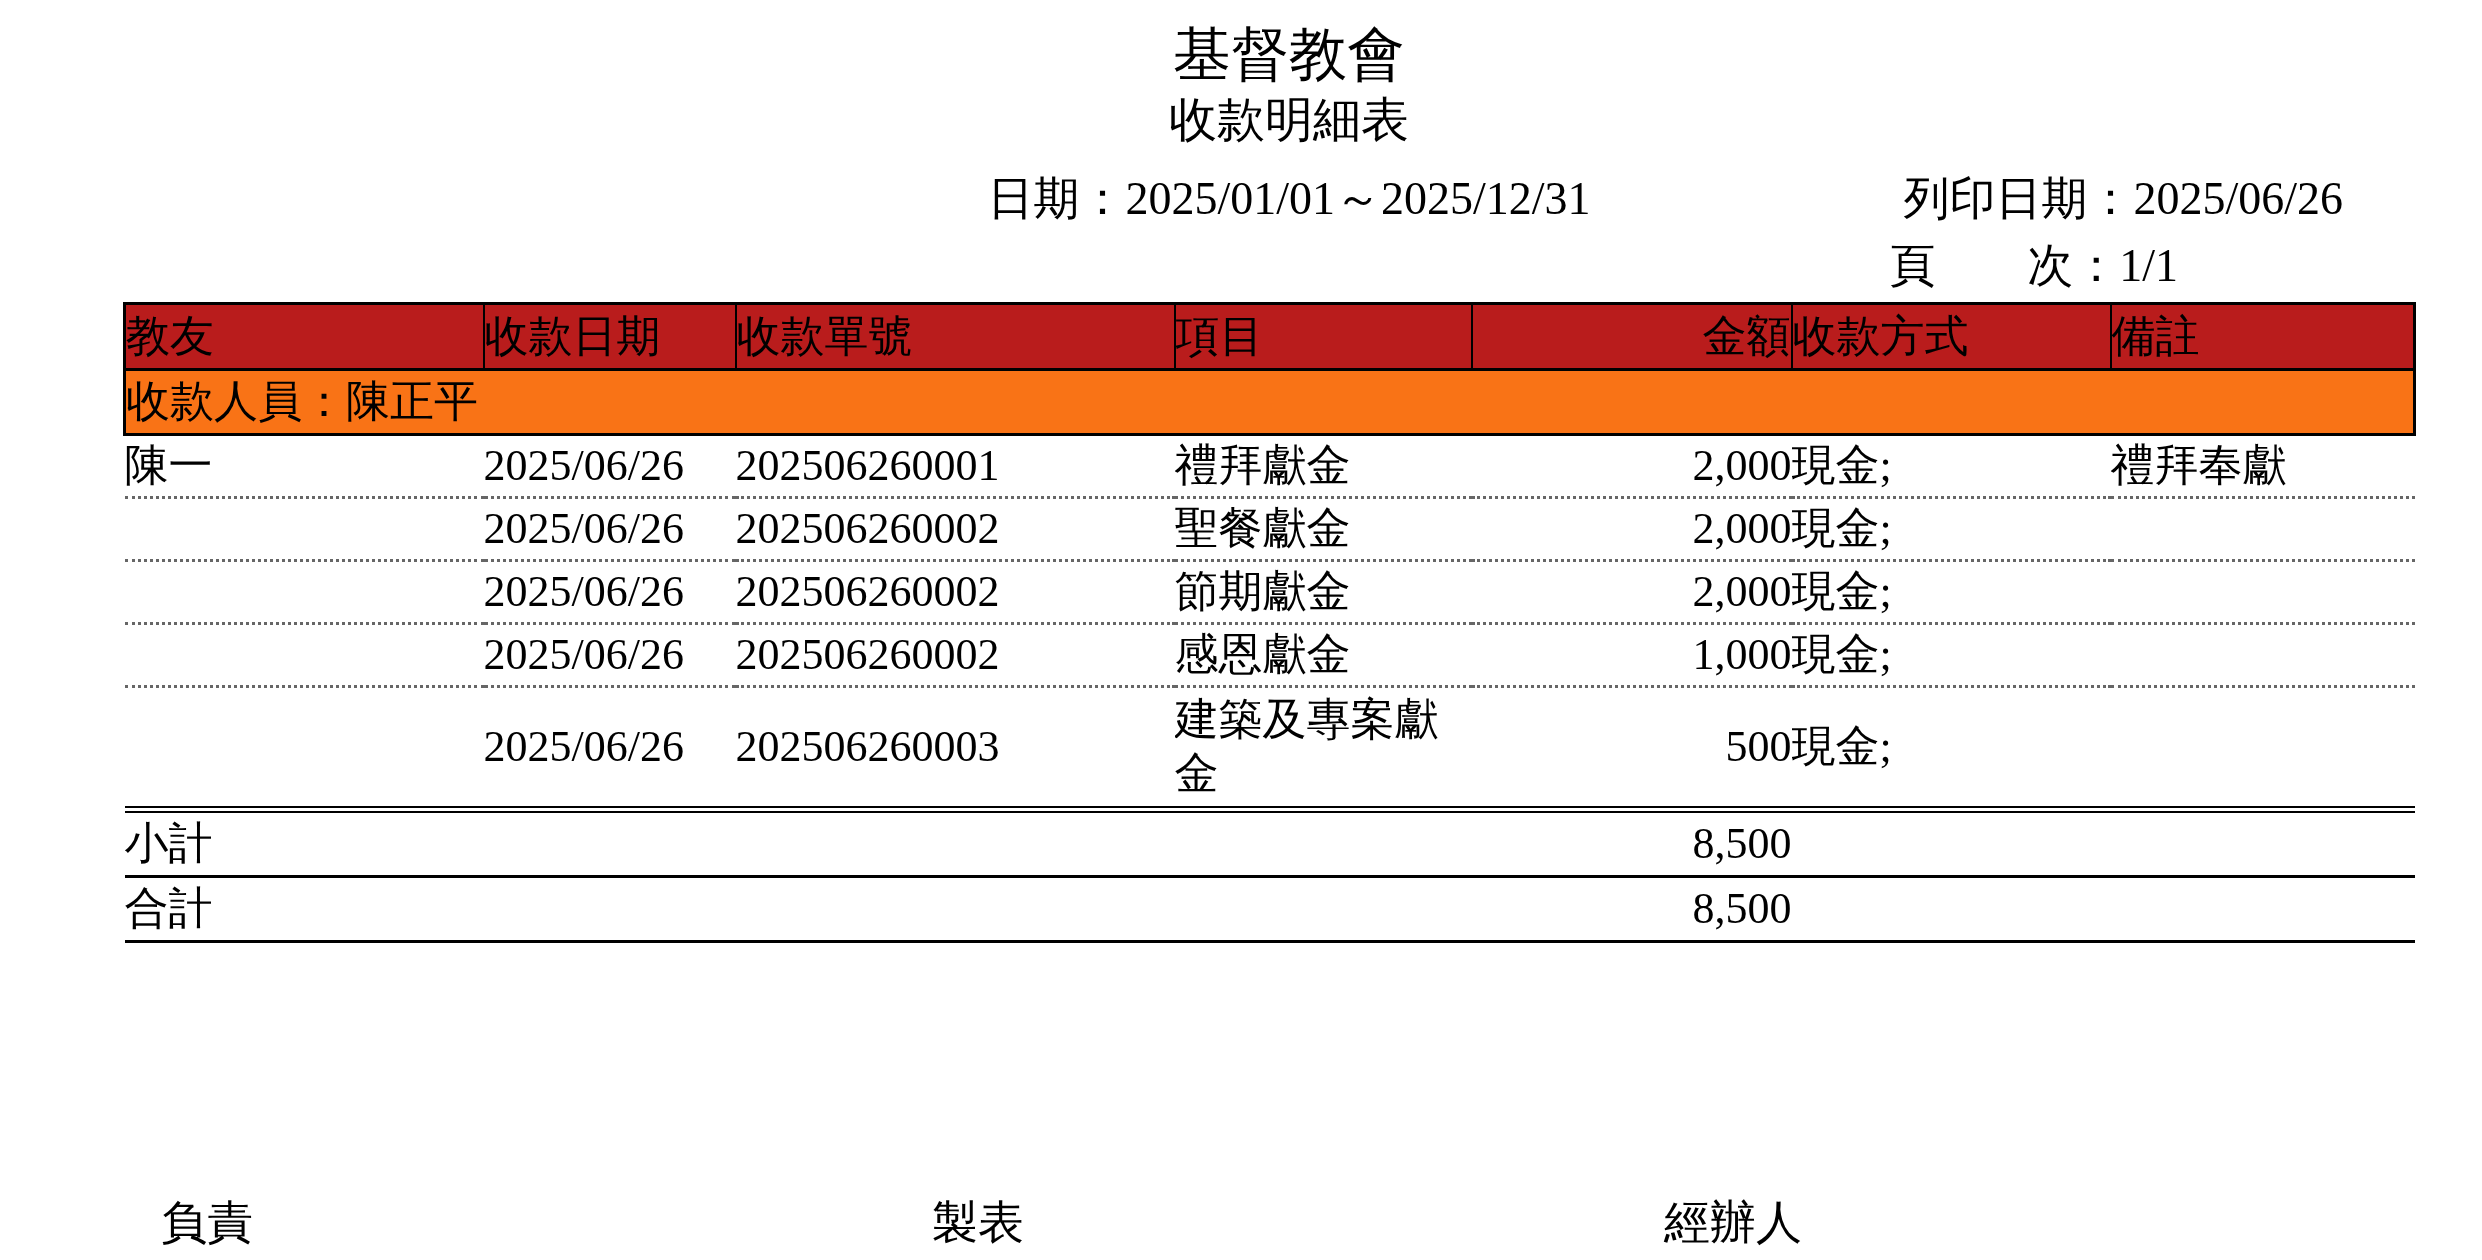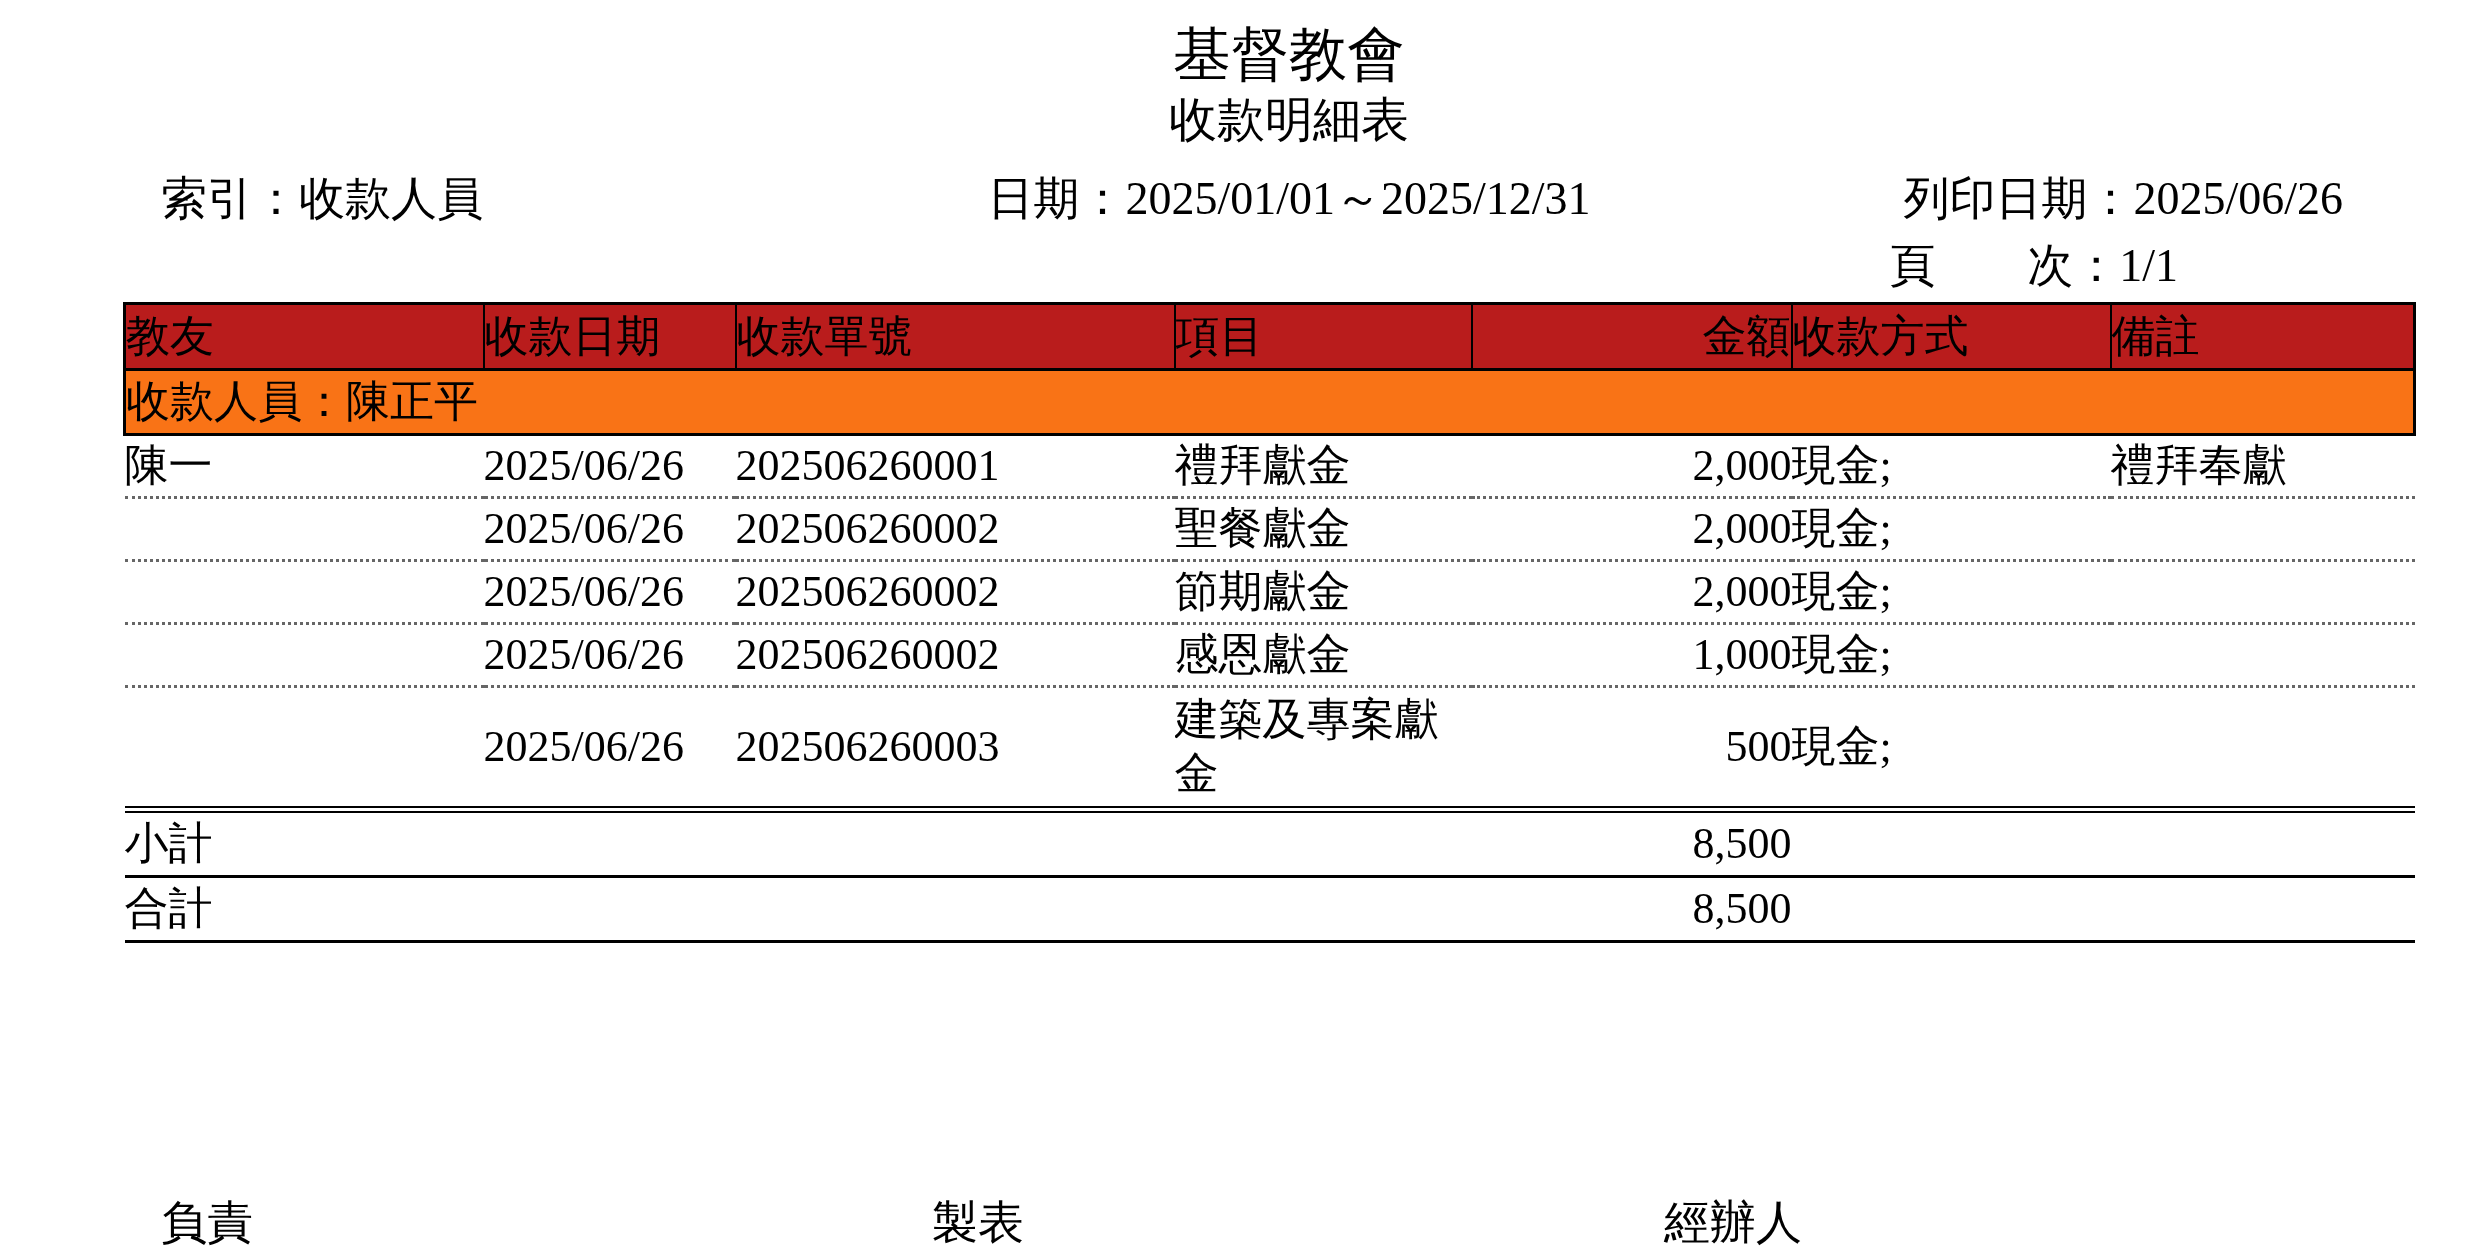--- a/index.html
+++ b/index.html
@@ -102,21 +102,20 @@
 </style>
 </head>
 <body>
 
 <div class="page">
 
   <div class="title">基督教會</div>
   <div class="subtitle">收款明細表</div>
 
   <div class="meta-center">日期：2025/01/01～2025/12/31</div>
-  <div class="meta-left">索引：收款人員</div>
   <div class="meta-right">列印日期：2025/06/26</div>
   <div class="page-num">頁　　次：1/1</div>
 
   <table class="report">
     <colgroup>
       <col style="width:359px">
       <col style="width:252px">
       <col style="width:439px">
       <col style="width:297px">
       <col style="width:320px">

